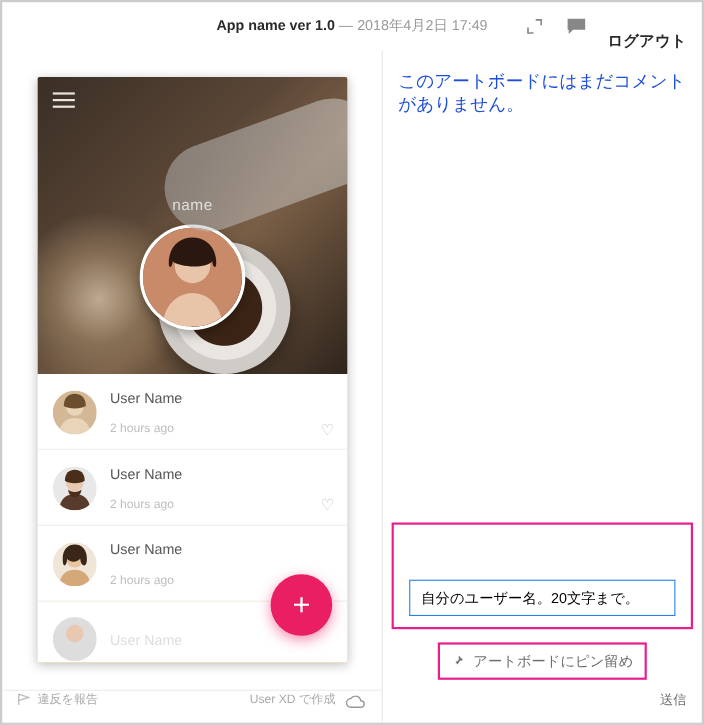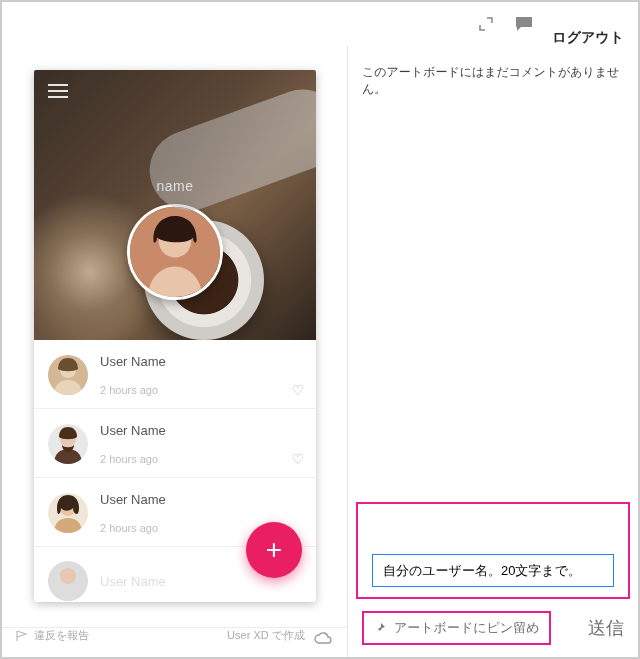--- a/index.html
+++ b/index.html
@@ -41,34 +41,38 @@
   .rowtxt .tm{ font-size:11px; color:#bdbdbd; margin-top:15px;}
   .heart{ position:absolute; right:12px; bottom:10px; color:#bbb; font-size:14px;}
   .fab{ position:absolute; right:14px; bottom:24px; width:56px; height:56px; border-radius:50%; background:#e91e63; color:#fff; display:flex; align-items:center; justify-content:center; font-size:28px; font-weight:300; box-shadow:0 4px 12px rgba(233,30,99,.5); cursor:pointer;}
 
   
   .left-footer{ height:30px; border-top:1px solid #ececec; display:flex; align-items:flex-start; padding:0 14px; color:#aaa; font-size:11px;}
   .left-footer .spacer{ margin-right:auto; display:flex; align-items:center; gap:6px; cursor:pointer;}
   .cc{ width:20px;height:20px; display:flex; align-items:center; justify-content:center;}
 
   
-  .empty-msg{ color:#404040; font-size:12px; padding:18px 14px 0 14px; }
+  .empty-msg{ color:#1d4ed8; font-size:16px; padding:18px 14px 0 14px; }
   .right-spacer{ flex:1; }
   .compose{ padding:10px 14px; border:2px solid #e91e8e; margin:0 8px 6px 8px; position:relative;}
   .compose input{ width:100%; border:1px solid #2680eb; padding:8px 10px; font-size:13px; outline:none; font-family:inherit;margin-top:40px;}
-  .rfoot{ display:flex; align-items:center; padding:6px 14px 12px; gap:10px;}
+  .rfoot{ display:flex; align-items:center; padding:6px 14px 12px; gap:10px;flex-direction:column;}
   .pin{ border:2px solid #e91e8e; padding:6px 10px; display:flex; align-items:center; gap:8px; color:#6f6f6f; font-size:13px; cursor:pointer;}
-  .send{ margin-left:auto; color:#6f6f6f; font-size:18px; cursor:pointer;}
+  .send{ margin-left:auto; color:#6f6f6f; font-size:12px; cursor:pointer;}
 </style>
 </head>
 <body>
 
 <div class="frame">
 
   <div class="topbar">
+    <div class="title">
+      <span class="t1">App name ver 1.0</span>
+      <span class="t2"> — <span>2018年4月2日 17:49</span></span>
+    </div>
     <div class="icon-btn">
       <svg width="16" height="16" viewBox="0 0 16 16">
           <path d="M2 9v5h5M14 7V2H9" stroke="#888" stroke-width="1.5" fill="none"></path>
         </svg>
     </div>
     <div class="icon-btn">
       <svg width="18" height="16" viewBox="0 0 18 16">
           <path d="M1 1h16v10H6l-4 4V11H1z" fill="#888"></path>
         </svg>
     </div>

